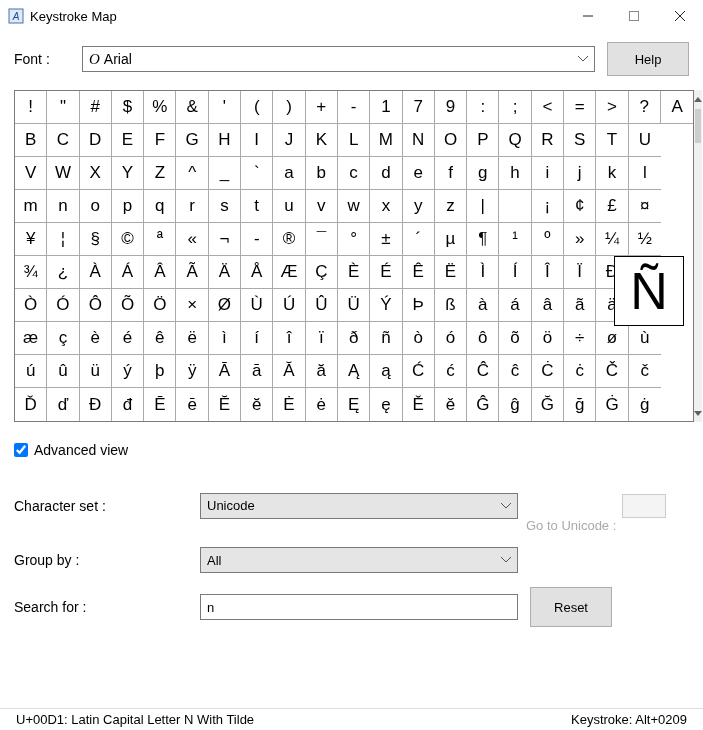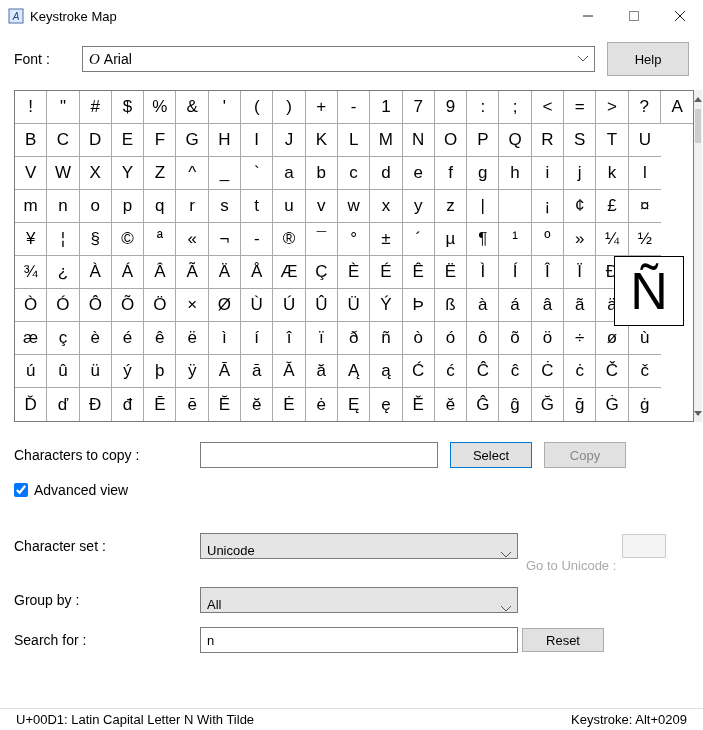--- a/index.html
+++ b/index.html
@@ -27,27 +27,27 @@
 .scrollbtn { height: 18px; display: flex; align-items: center; justify-content: center; background: #f0f0f0; }
 .scrollthumb { height: 34px; background: #cdcdcd; margin: 1px; }
 .scrolltrack { flex: 1; }
 .preview { position: absolute; width: 70px; height: 70px; background: #fff; border: 1px solid #000; display: flex; align-items: center; justify-content: center; font-family: Arial; font-size: 52px; left: 614px; top: 256px; z-index: 10; }
 .copyrow .lbl { width: 186px; }
 .copyinput { width: 238px; height: 26px; border: 1px solid #7a7a7a; padding: 0 4px; background: #fff; }
 .selbtn { width: 82px; height: 26px; margin-left: 12px; background: #e1e1e1; border: 1px solid #0078d7; font-size: 13px; }
 .copybtn { width: 82px; height: 26px; margin-left: 12px; background: #e1e1e1; border: 1px solid #adadad; color: #888; font-size: 13px; }
 .advrow { display: flex; align-items: center; margin-bottom: 20px; }
 .advrow input[type=checkbox] { width: 14px; height: 14px; margin-right: 6px; }
-.selectctl { width: 318px; height: 26px; border: 1px solid #7a7a7a; background: #e5e5e5; padding: 0 6px; display: flex; align-items: flex-end; position: relative; font-size: 13px; }
+.selectctl { width: 318px; height: 26px; border: 1px solid #7a7a7a; background: #e5e5e5; padding: 0 6px; display: flex; align-items: center; position: relative; font-size: 13px; }
 .selectctl .chev { position: absolute; right: 6px; }
 .charsetrow .lbl, .grouprow .lbl, .searchrow .lbl { width: 186px; }
 .gotolbl { margin-left: 8px; color: #aaa; font-size: 13px; margin-top: 40px; }
 .gotoinput { width: 44px; height: 24px; margin-left: 6px; border: 1px solid #ccc; background: #f4f4f4; }
 .searchinput { width: 318px; height: 26px; border: 1px solid #7a7a7a; padding: 0 6px; font-size: 13px; }
-.resetbtn { width: 82px; height: 24px; margin-left: 4px; background: #e1e1e1; border: 1px solid #adadad; font-size: 13px; }
+.resetbtn { width: 82px; height: 40px; margin-left: 12px; background: #e1e1e1; border: 1px solid #adadad; font-size: 13px; }
 .statusbar { position: absolute; bottom: 0; left: 0; right: 0; height: 22px; border-top: 1px solid #ddd; display: flex; align-items: center; padding: 0 16px; font-size: 13px; background: #fff; }
 .statusbar .left { flex: 1; }
 svg { display: block; }
 </style>
 </head>
 <body>
 
 <div class="titlebar">
   <span class="icon">
     <svg width="16" height="16" viewBox="0 0 16 16">
@@ -324,26 +324,20 @@
       <div class="scrollbtn">
           <svg width="8" height="5">
             <path d="M0 0 L4 5 L8 0 Z" fill="#606060"></path>
           </svg>
         </div>
     </div>
   </div>
 
   <div class="preview">Ñ</div>
 
-  <div class="row copyrow">
-    <span class="lbl">Characters to copy :</span>
-    <input class="copyinput" value="" style="">
-    <button class="selbtn">Select</button>
-    <button class="copybtn" disabled="">Copy</button>
-  </div>
 
   <div class="advrow">
     <input type="checkbox" checked="" style="">
     <span class="lbl">Advanced view</span>
   </div>
 
   <div class="row charsetrow">
     <span class="lbl">Character set :</span>
     <div class="selectctl">
       <span>Unicode</span>

